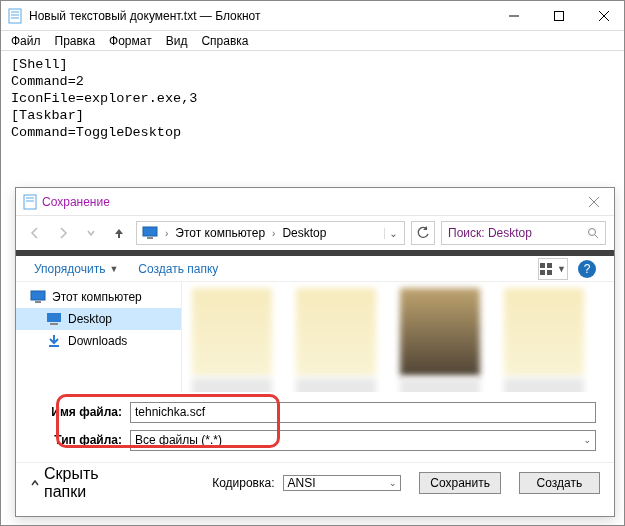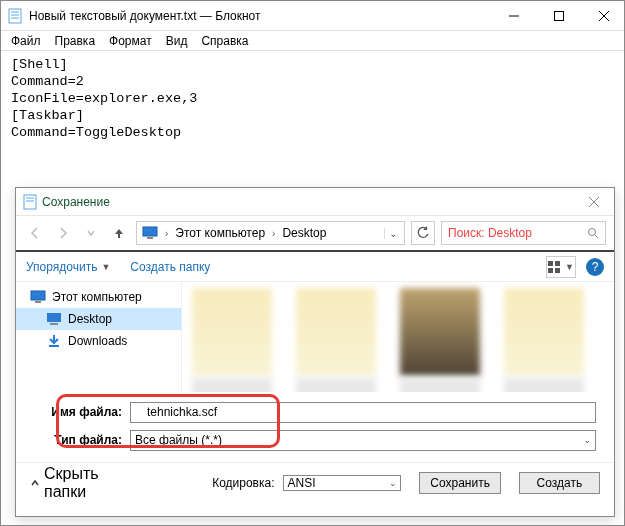--- a/index.html
+++ b/index.html
@@ -11,34 +11,34 @@
   .titlebar .icon { width: 16px; height: 16px; margin-right: 6px; }
   .titlebar .title { font-size: 12px; flex: 1; }
   .winbtn { width: 45px; height: 30px; display: flex; align-items: center; justify-content: center; font-size: 14px; }
   .winbtn.close svg line { stroke: #000; }
   .menubar { height: 20px; display: flex; align-items: center; gap: 14px; padding: 0 10px; font-size: 12px; border-bottom: 1px solid #ddd; }
   .content { padding: 6px 10px; font-family: Consolas, "Courier New", monospace; font-size: 13.5px; line-height: 1.25; white-space: pre; }
 
   
   .dialog { position: absolute; left: 14px; top: 186px; width: 600px; height: 330px; background: #fff; border: 1px solid #888; box-shadow: 0 4px 12px rgba(0,0,0,0.15); }
   .dlg-titlebar { height: 28px; display: flex; align-items: center; padding-left: 6px; background: #fff; border-bottom: 1px solid #e6e6e6; }
-  .dlg-titlebar .title { font-size: 12px; flex: 1; color: #14532d; margin-left:4px;}
+  .dlg-titlebar .title { font-size: 12px; flex: 1; color: #a21caf; margin-left:4px;}
   .dlg-close { width: 40px; height: 28px; display: flex; align-items: center; justify-content: center; color:#888;}
   .nav-row { height: 34px; display: flex; align-items: center; padding: 0 8px; gap: 6px; }
   .nav-arrow { width: 22px; height: 22px; display: flex; align-items: center; justify-content: center; color:#888;}
   .nav-arrow.active { color: #000; }
   .breadcrumb { flex: 1; height: 24px; border: 1px solid #ccc; display: flex; align-items: center; padding: 0 2px; font-size: 12px; }
   .bc-icon { width: 18px; height: 18px; margin: 0 2px; display:flex; align-items:center; justify-content:center;}
   .bc-sep { color: #666; padding: 0 4px; font-size:10px;}
   .bc-item { padding: 0 3px; }
   .bc-dd { width: 18px; text-align: center; color:#555; font-size:10px; margin-left:auto; border-left:1px solid #ddd; padding:0 4px;}
   .refresh { width: 24px; height: 24px; border: 1px solid #ccc; display: flex; align-items: center; justify-content: center; }
-  .search { width: 165px; height: 24px; border: 1px solid #ccc; display: flex; align-items: center; padding: 0 6px; font-size: 12px; color: #ef4444; }
-
-  .toolbar-row { height: 32px; display: flex; align-items: center; padding: 0 10px; border-top: 2px solid #404040; border-bottom: 1px solid #eee; text-align: right;}
+  .search { width: 165px; height: 24px; border: 1px solid #ccc; display: flex; align-items: center; padding: 0 6px; font-size: 12px; color: #701a75; }
+
+  .toolbar-row { height: 32px; display: flex; align-items: center; padding: 0 18px; border-top: 6px solid #404040; border-bottom: 1px solid #eee; text-align: right;}
   .tool-link { color: #1E6FBA; font-size: 12px; cursor: pointer; display:flex; align-items:center; gap:4px;}
   .tool-link + .tool-link { margin-left: 20px; }
   .tool-right { margin-left:auto; display:flex; align-items:center; gap:10px;}
   .view-btn { width: 30px; height: 22px; border:1px solid #ccc; display:flex; align-items:center; justify-content:center; font-size:12px;}
   .help { width:18px; height:18px; border-radius:50%; background:#1E6FBA; color:#fff; font-size:12px; display:flex; align-items:center; justify-content:center;}
 
   .body-row { display: flex; height: 110px; }
   .tree { width: 166px; border-right: 1px solid #eee; font-size: 12px; padding: 4px 0; overflow:hidden;}
   .tree-item { display: flex; align-items: center; height: 22px; padding-left: 14px; gap:6px;}
   .tree-item.sel { background: #CCE8FF; }
@@ -47,21 +47,21 @@
   .files { flex: 1; padding: 6px 10px; display: flex; gap: 24px; position: relative; overflow: hidden; }
   .thumb { width: 80px; height: 88px; background: linear-gradient(#f6e9b6,#f9f2cf); filter: blur(3px); opacity:0.9; border-radius:2px;}
   .thumb.dark { background: linear-gradient(#b89a60,#3d3020);}
   .folder-strip { position:absolute; left:10px; bottom:-10px; right:10px; height:24px; display:flex; gap:24px;}
   .fstrip { width:80px; height:24px; background:#e8e8e8; filter:blur(3px);}
 
   .form-area { padding: 8px 18px 6px 18px; position: relative; }
   .highlight-box { position: absolute; left: 40px; top: 2px; width: 224px; height: 54px; border: 3px solid #E53935; border-radius: 10px; pointer-events:none;}
   .form-row { display: flex; align-items: center; height: 24px; margin-bottom:4px; }
   .form-label { width: 96px; text-align: right; font-size: 12px; padding-right: 8px; font-weight: bold; }
-  .form-input { flex: 1; height: 21px; border: 1px solid #888; font-size: 12px; padding: 0 16px; background:#fff;}
+  .form-input { flex: 1; height: 21px; border: 1px solid #888; font-size: 12px; padding: 0 4px; background:#fff;}
   .form-select { flex: 1; height: 21px; border: 1px solid #888; font-size: 12px; padding: 0 4px; display:flex; align-items:center; justify-content:space-between; background:#fff;}
   .dd { font-size:9px; color:#555;}
 
   .footer { border-top: 1px solid #eee; height: 40px; display: flex; align-items: center; padding: 0 14px; gap: 8px; }
   .hide-link { font-size: 16px; display:flex; align-items:center; gap:4px;}
   .enc-label { font-size:12px; margin-left: 60px; }
   .enc-select { width: 120px; height: 16px; border: 1px solid #888; font-size: 12px; padding: 0 4px; display:flex; align-items:center; justify-content:space-between;}
   .btn { width: 82px; height: 22px; border: 1px solid #888; background: #e9e9e9; font-size: 12px; display:flex; align-items:center; justify-content:center; margin-left:10px;}
   .btn:first-of-type { margin-left: 28px; }
 

